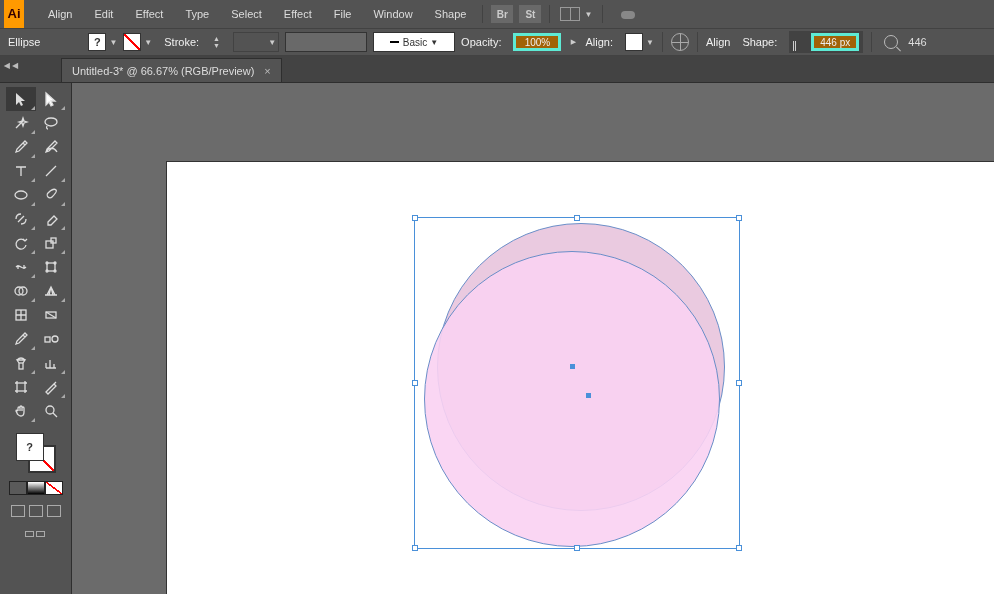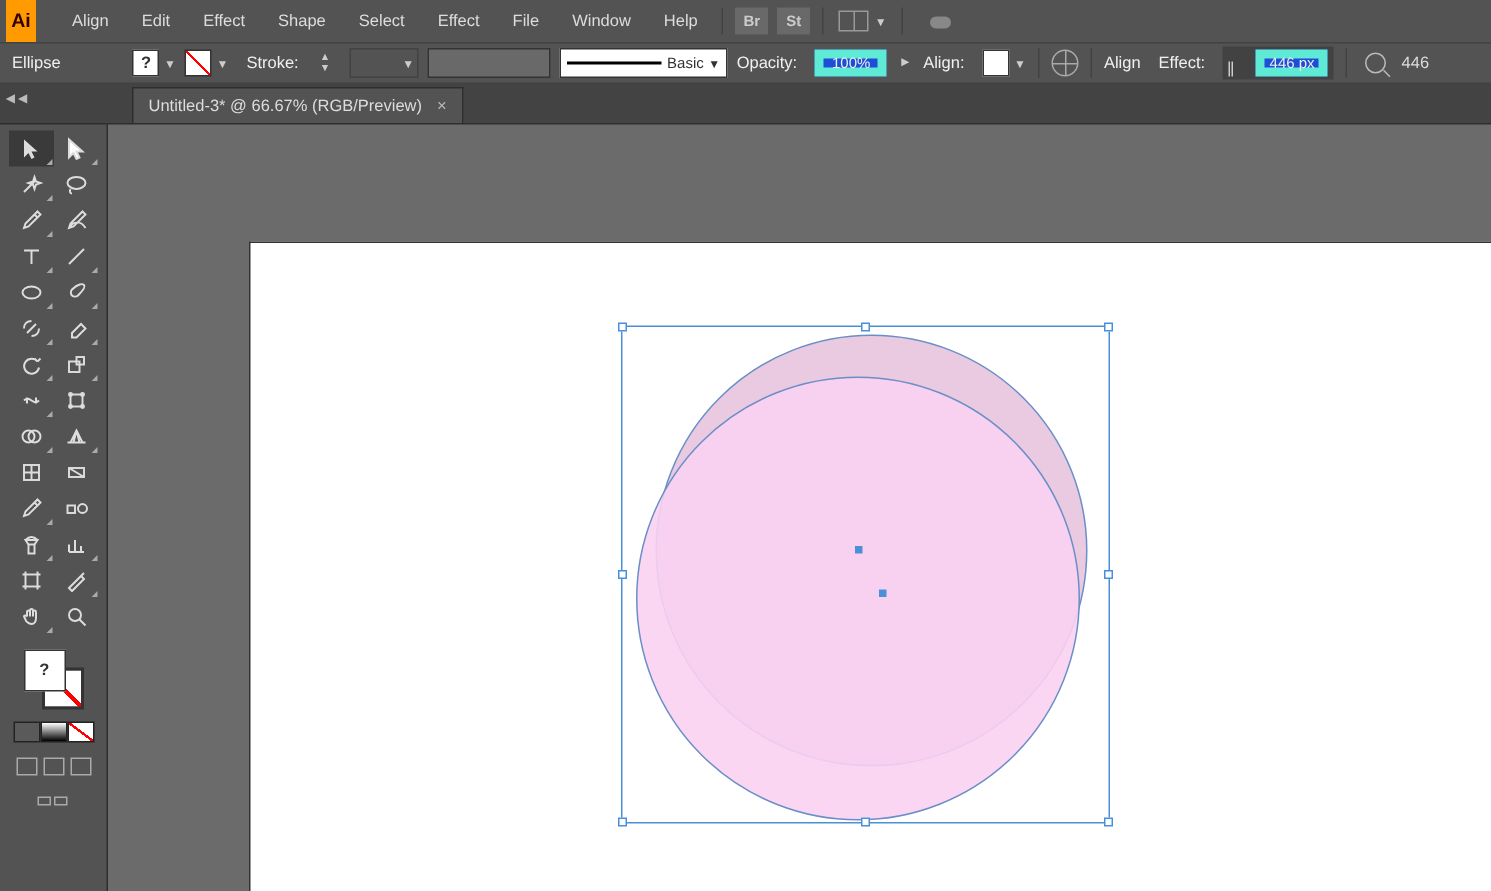--- a/index.html
+++ b/index.html
@@ -23,37 +23,37 @@
 .swatch.white{background:#fff}
 .swatch.q:after{content:"?";color:#333;font-weight:bold}
 .swatch.noslash{background:#fff}
 .swatch.slash{background:linear-gradient(to top right,#fff 0 46%,red 46% 54%,#fff 54%)}
 .dd{display:flex;align-items:center}
 .dd .chev{margin-left:3px}
 .stroke-spin{width:14px;height:18px;display:flex;flex-direction:column;justify-content:center;gap:1px;margin-left:2px}
 .stroke-spin span{font-size:7px;line-height:6px;color:#ccc}
 .combo{width:46px;height:20px;background:#535353;border:1px solid #424242;display:flex;align-items:center;justify-content:flex-end;padding:0 2px}
 .long-combo{width:82px;height:20px;background:#696969;border:1px solid #333}
-.brush-combo{width:112px;height:20px;background:#fff;border:1px solid #333;display:flex;align-items:center;justify-content:flex-start;padding:0 4px}
+.brush-combo{width:82px;height:20px;background:#fff;border:1px solid #333;display:flex;align-items:center;justify-content:flex-start;padding:0 16px}
 .brush-line{height:2px;background:#000;flex:1;margin-right:4px}
 .brush-combo .lbl{color:#333;font-size:10px}
-.num-field{width:48px;height:18px;background:#1d4ed8;border:6px solid #5eead4;color:#eee;text-align:center;font-size:10px;display:flex;align-items:center;justify-content:center}
+.num-field{width:48px;height:18px;background:#a16207;border:3px solid #5eead4;color:#eee;text-align:center;font-size:10px;display:flex;align-items:center;justify-content:center}
 .spin-r{width:12px;display:flex;flex-direction:column}
 .spin-r span{font-size:7px;line-height:8px;text-align:center;color:#ccc}
 .sep{width:1px;height:20px;background:#424242;margin:0 2px}
 .globe{width:18px;height:18px;border:1px solid #aaa;border-radius:50%;position:relative}
 .globe:before{content:"";position:absolute;top:0;bottom:0;left:50%;width:1px;background:#aaa}
 .globe:after{content:"";position:absolute;left:0;right:0;top:50%;height:1px;background:#aaa}
 .shape-w{display:flex;align-items:flex-end;gap:4px;background:#424242;padding:2px 4px;height:22px}
 .shape-ic{width:14px;height:10px;display:flex;align-items:center;gap:1px}
 .shape-ic:before,.shape-ic:after{content:"";width:1px;height:10px;background:#ccc}
 .mag-ic{width:14px;height:14px;border:1px solid #bbb;border-radius:50%;position:relative}
 .mag-ic:after{content:"";position:absolute;width:1px;height:6px;background:#bbb;bottom:-4px;right:-2px;transform:rotate(-45deg)}
 
-.tabbar{height:26px;background:#434343;display:flex;align-items:flex-end;padding-left:88px}
+.tabbar{height:26px;background:#434343;display:flex;align-items:flex-end;padding-left:61px}
 .min-handle{position:absolute;left:4px;top:60px;width:14px;height:10px;display:flex;gap:2px;align-items:center;justify-content:center}
 .min-handle span{font-size:8px;color:#bbb}
 .tab{height:24px;background:#535353;border:1px solid #2e2e2e;border-bottom:none;padding:0 10px;display:flex;align-items:center;gap:10px}
 .tab .x{color:#bbb;font-size:11px}
 
 .main{flex:1;display:flex;background:#535353;position:relative}
 .toolcol{width:72px;background:#535353;border-right:1px solid #2e2e2e;border-top:1px solid #2e2e2e;padding:4px 0;display:flex;flex-direction:column;align-items:center}
 .toolgrid{display:grid;grid-template-columns:30px 30px;gap:0}
 .tool{width:30px;height:24px;display:flex;align-items:center;justify-content:center;color:#ddd;position:relative}
 .tool.sel{background:#3a3a3a}
@@ -86,26 +86,26 @@
 .center-pt{position:absolute;width:5px;height:5px;background:#4a90d9}
 </style>
 </head>
 <body>
 
 <div class="menubar">
   <div class="ai-logo">Ai</div>
   <div class="menu-item">Align</div>
   <div class="menu-item">Edit</div>
   <div class="menu-item">Effect</div>
-  <div class="menu-item">Shape</div>
+  <div class="menu-item">Type</div>
   <div class="menu-item">Select</div>
   <div class="menu-item">Effect</div>
   <div class="menu-item">File</div>
   <div class="menu-item">Window</div>
-  <div class="menu-item">Help</div>
+  <div class="menu-item">Shape</div>
   <div class="menu-sep"></div>
   <div class="sq-btn">Br</div>
   <div class="sq-btn">St</div>
   <div class="menu-sep"></div>
   <div class="workspace-sw">
     <div class="ws-box">
         <span></span>
         <span></span>
       </div>
     <span class="chev">▼</span>
@@ -146,21 +146,21 @@
     </div>
   <span class="ctrl-label">Align:</span>
   <div class="dd">
     <div class="swatch noslash"></div>
     <span class="chev">▼</span>
   </div>
   <div class="sep"></div>
   <div class="globe"></div>
   <div class="sep"></div>
   <span class="ctrl-label">Align</span>
-  <span class="ctrl-label">Effect:</span>
+  <span class="ctrl-label">Shape:</span>
   <div class="shape-w">
     <div class="shape-ic"></div>
     <div class="num-field">446 px</div>
   </div>
   <div class="sep"></div>
   <div class="mag-ic" style="margin-left:4px"></div>
   <span style="margin-left:4px">446</span>
 </div>
 
 <div class="min-handle">

